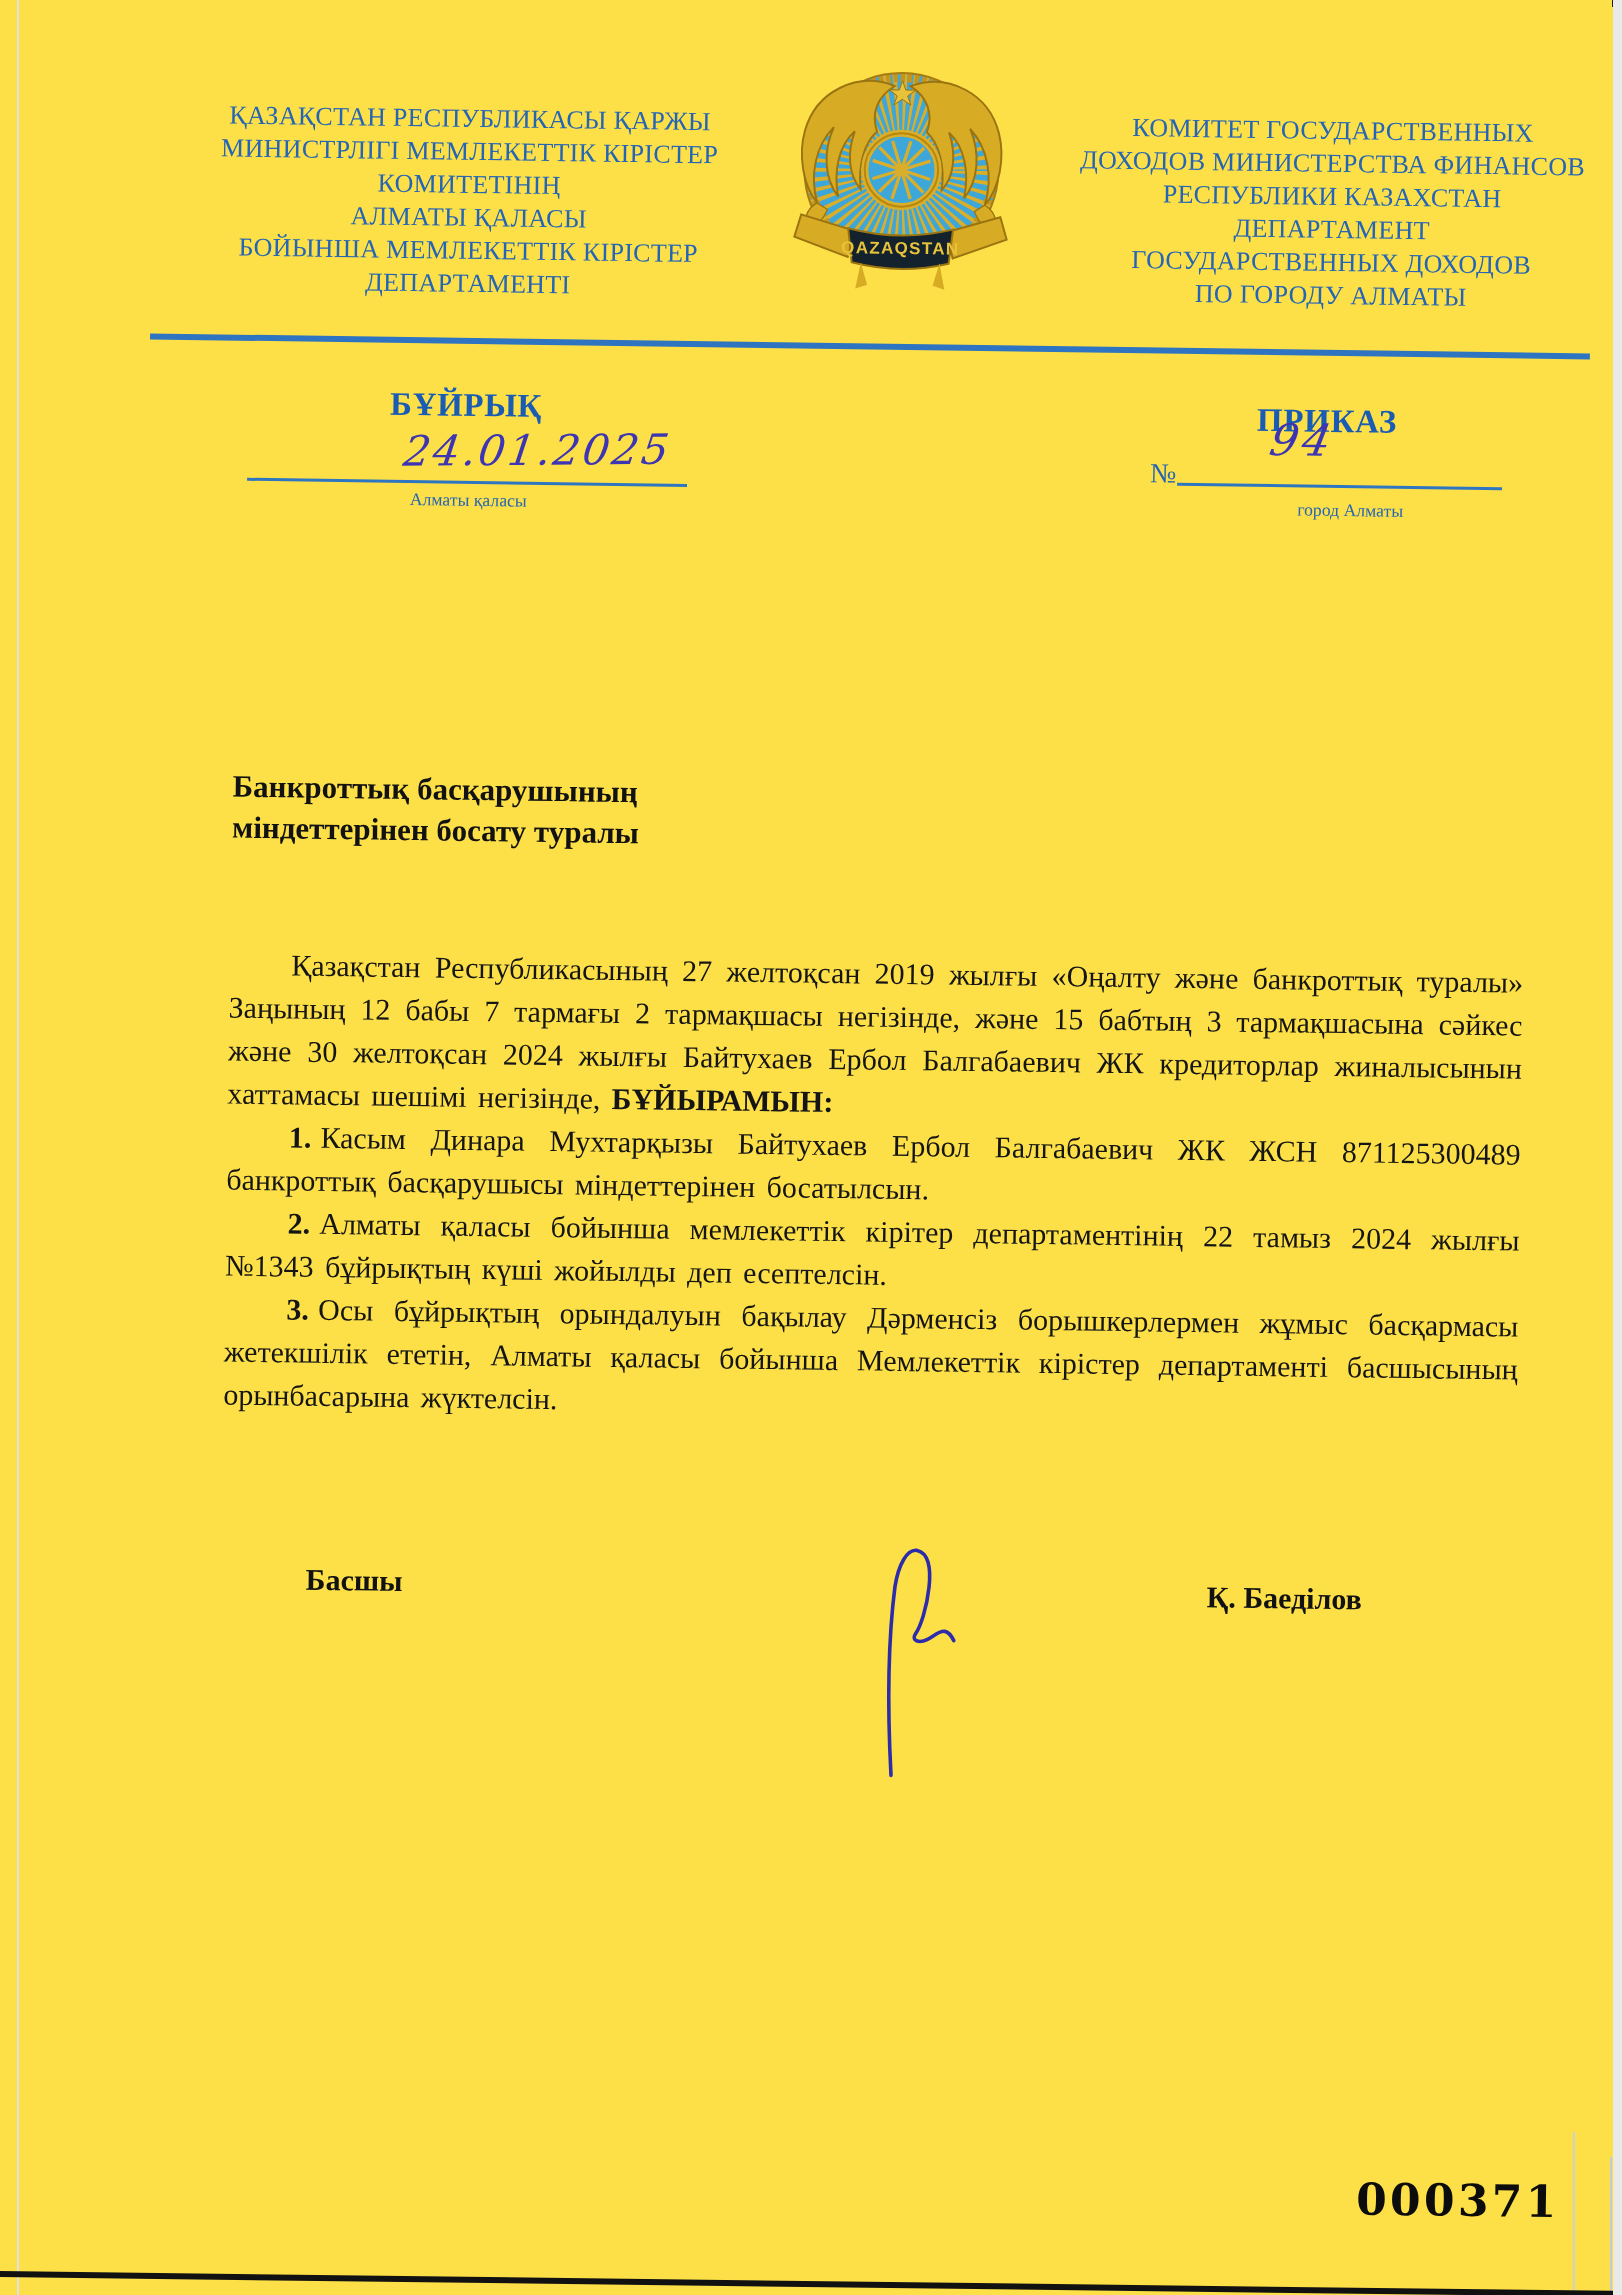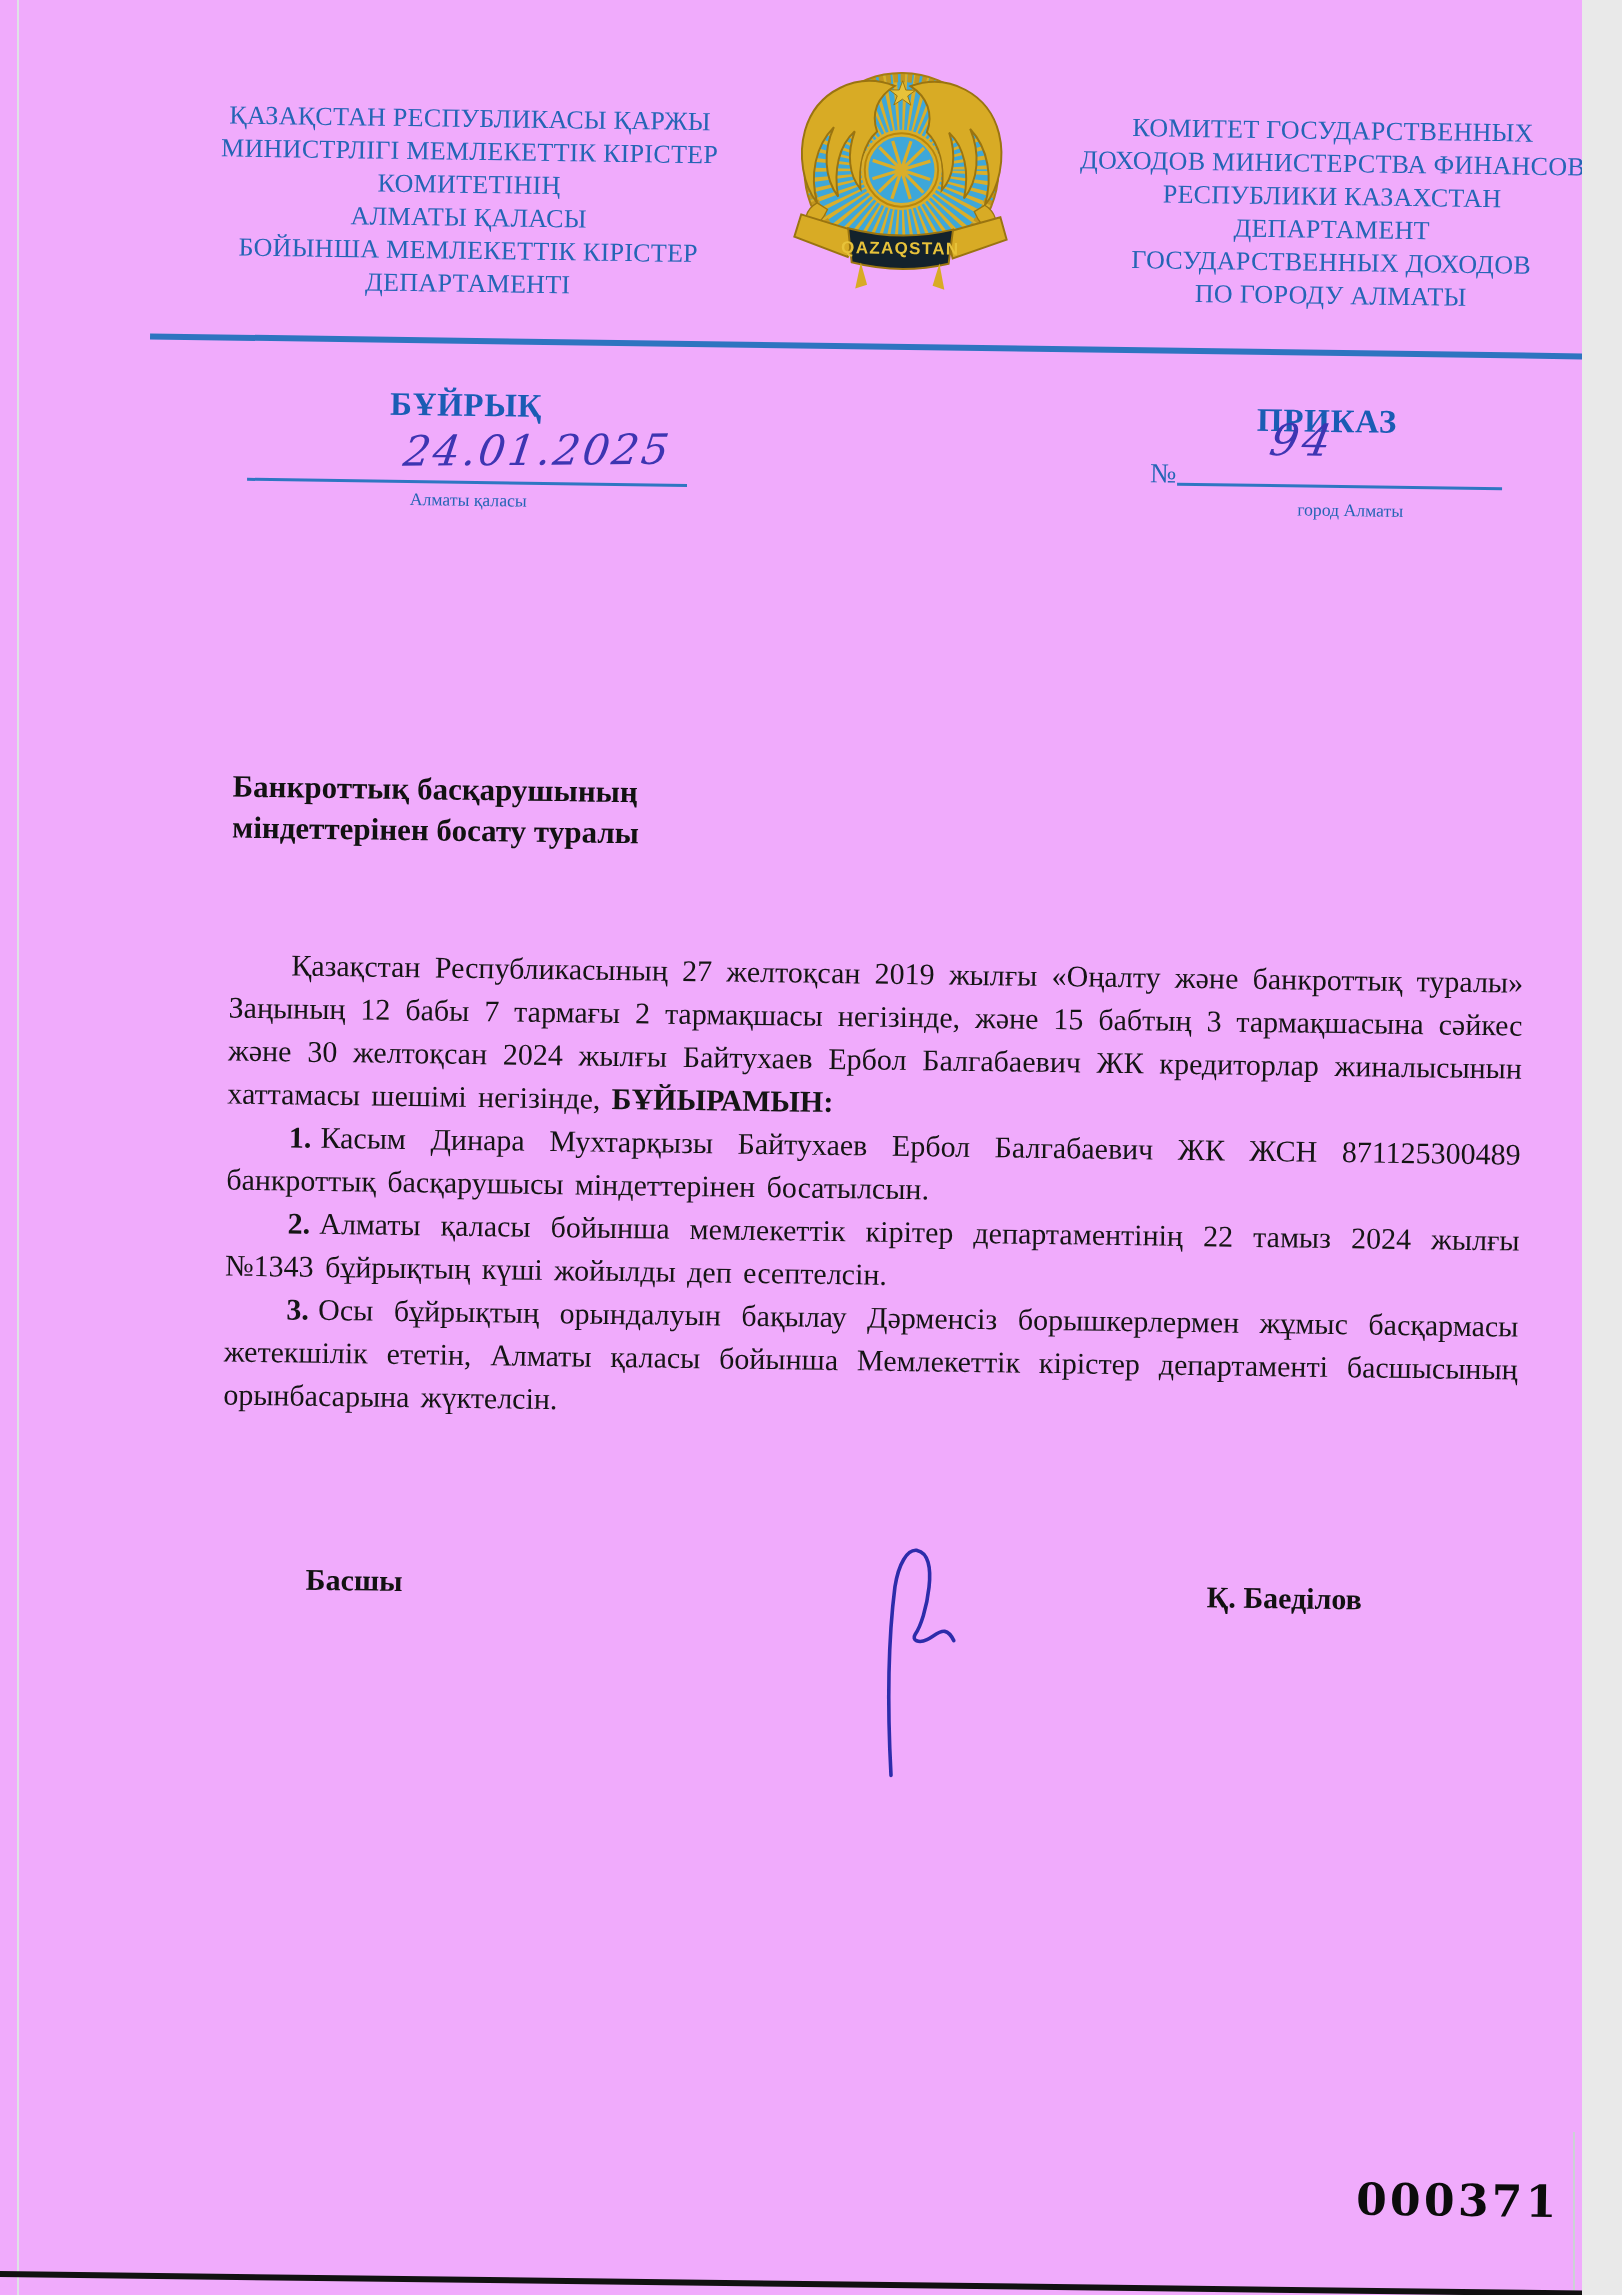--- a/index.html
+++ b/index.html
@@ -1,18 +1,18 @@
 <!DOCTYPE html>
 <html style="font-size:10.5px"><head>
 <meta charset="utf-8">
 <style>
   html,body { margin:0; padding:0; background:#e9e9e9; }
   .page {
-    position:relative; width:1582px; height:2295px; background:#f0abfc;
-    overflow:hidden; font-family:"Liberation Serif","DejaVu Serif",serif;
+    position:relative; width:1582px; height:2295px; background:#fde047;
+    overflow:hidden; font-family:"Liberation Serif","DejaVu Serif",serif;padding-left:31px;
   }
   .rot { position:absolute; inset:0; transform:rotate(0.8deg); transform-origin:52px 52px; }
 
   
   .hdr {
     position:absolute; text-align:center; color:#2565b5;
     font-size:26px; line-height:33px; letter-spacing:0.3px;
   }
   .hdr-left  { left:183px;  top:96px; width:576px; }
   .hdr-right { left:1046px; top:96px; width:576px; }

